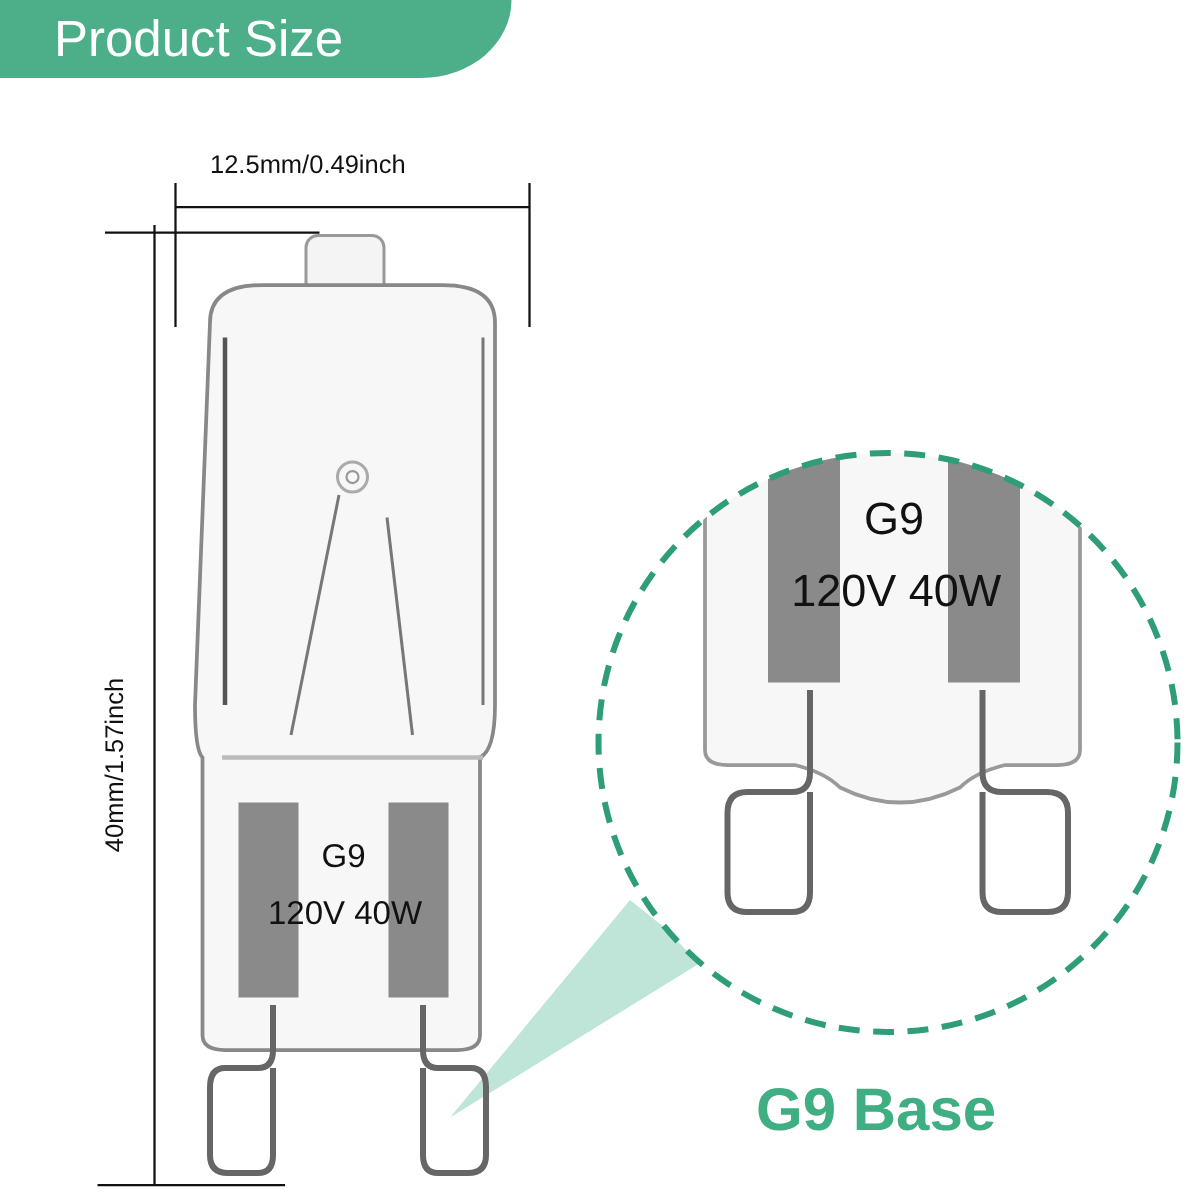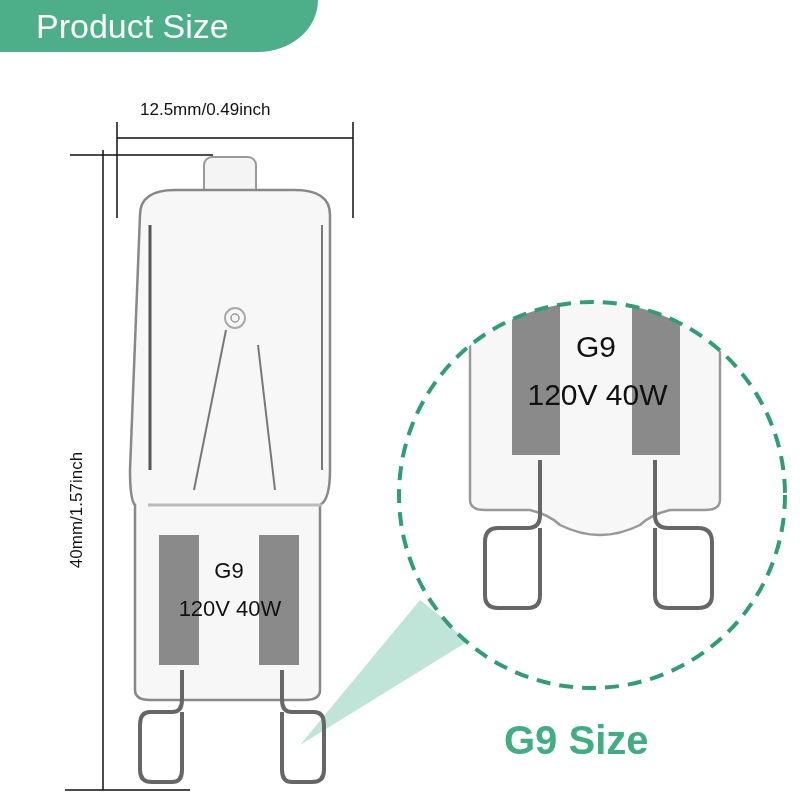--- a/index.html
+++ b/index.html
@@ -1,19 +1,19 @@
 <!DOCTYPE html>
 <html><head>
 <meta charset="utf-8">
 <style>
   html, body { margin:0; padding:0; }
   body { width:800px; height:800px; background:#ffffff; position:relative; overflow:hidden;
          font-family:"Liberation Sans", sans-serif; }
   .banner { position:absolute; left:0; top:0; width:318px; height:52px; background:#4caf8a;
-            border-bottom-right-radius:60px 52px; }
+            border-bottom-right-radius:60px 52px;padding-left:23px; }
   .banner-text { position:absolute; left:36px; top:4px; color:#fff; font-size:34px; line-height:44px; }
   .dim-w-text { position:absolute; left:140px; top:100px; font-size:17px; color:#111;text-align:right; }
   .dim-h-text { position:absolute; left:-18px; top:500px; font-size:17px; color:#111;
                 transform:rotate(-90deg); transform-origin:center; width:190px; text-align:center; }
   svg { position:absolute; left:0; top:0; }
   .label { position:absolute; color:#111; font-size:22px; text-align:center; }
   .zlabel { position:absolute; color:#111; font-size:30px; text-align:center; }
   .g9base { position:absolute; left:504px; top:718px; color:#3fae82; font-weight:bold; font-size:40px;
             font-family:"Liberation Sans", sans-serif; }
 </style>
@@ -71,13 +71,13 @@
 
 <div class="dim-w-text">12.5mm/0.49inch</div>
 <div class="dim-h-text">40mm/1.57inch</div>
 
 <div class="label" style="left:159px; top:558px; width:140px;">G9</div>
 <div class="label" style="left:150px; top:596px; width:160px;">120V 40W</div>
 
 <div class="zlabel" style="left:512px; top:330px; width:168px;">G9</div>
 <div class="zlabel" style="left:505px; top:378px; width:185px;">120V 40W</div>
 
-<div class="g9base">G9 Size</div>
+<div class="g9base">G9 Base</div>
 
 </body></html>

